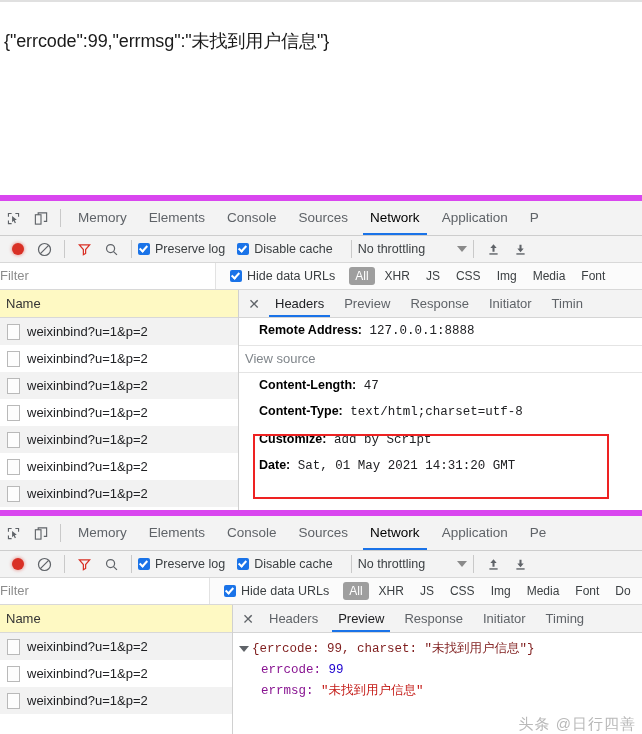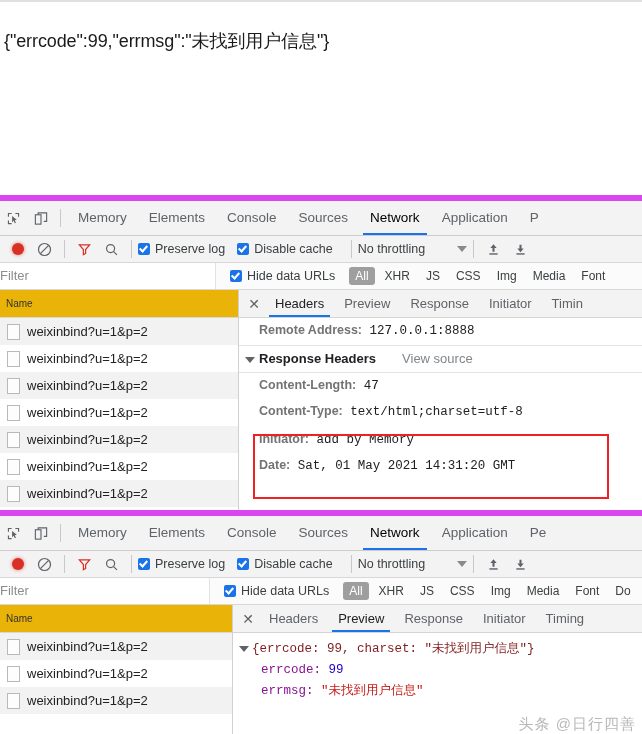--- a/index.html
+++ b/index.html
@@ -190,24 +190,24 @@
   .names-pane {
     flex: none;
     border-right: 1px solid #d0d0d0;
     box-sizing: border-box;
     overflow: hidden;
   }
   .names-head {
     height: 27px;
     line-height: 27px;
     padding-left: 6px;
-    font-size: 10px;
+    font-size: 13px;
     color: #333;
     border-bottom: 1px solid #d8d8d8;
-    background: #eab308;
+    background: #fef9c3;
   }
   .name-row {
     height: 27px;
     display: flex;
     align-items: center;
     gap: 7px;
     padding-left: 7px;
     font-size: 13px;
     color: #202124;
     box-sizing: border-box;
@@ -266,21 +266,21 @@
     font-family: "Liberation Mono", monospace;
     font-size: 12.5px;
     white-space: nowrap;
     padding-left: 20px;
     line-height: 24px;
     color: #202124;
   }
   .hdr-line b {
     font-family: "Liberation Sans", sans-serif;
     font-weight: bold;
-    color: #737373;
+    color: #000000;
   }
   .section-row {
     display: flex;
     align-items: center;
     gap: 26px;
     padding-left: 6px;
     line-height: 26px;
     border-top: 1px solid #e4e4e4;
     border-bottom: 1px solid #e4e4e4;
     margin-top: 2px;
@@ -488,36 +488,35 @@
       </div>
 
       <div>
         <div class="hdr-line">
           <b>Remote Address:</b>
           <span>127.0.0.1:8888</span>
         </div>
       </div>
 
       <div class="section-row">
-        <span class="section-title"><span class="tri"></span><span>Response Headers</span></span>
         <span class="view-source">View source</span>
       </div>
 
       <div>
         <div class="hdr-line">
           <b>Content-Length:</b>
           <span>47</span>
         </div>
         <div class="hdr-line" style="line-height:27px;">
           <b>Content-Type:</b>
           <span>text/html;charset=utf-8</span>
         </div>
         <div class="hdr-line" style="line-height:27px;">
-          <b>Initiator:</b>
-          <span>add by Memory</span>
+          <b>Customize:</b>
+          <span>add by Script</span>
         </div>
         <div class="hdr-line" style="line-height:22px;">
           <b>Date:</b>
           <span>Sat, 01 May 2021 14:31:20 GMT</span>
         </div>
       </div>
 
       <div class="hl-box" style="left:14px;top:144px;width:356px;height:65px;"></div>
     </div>
   </div>

